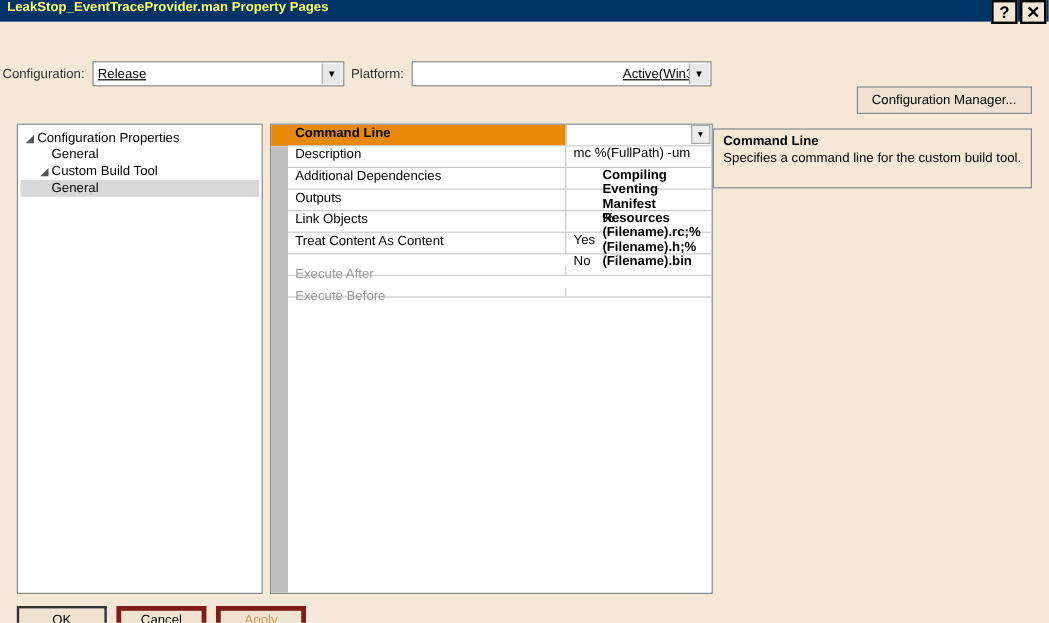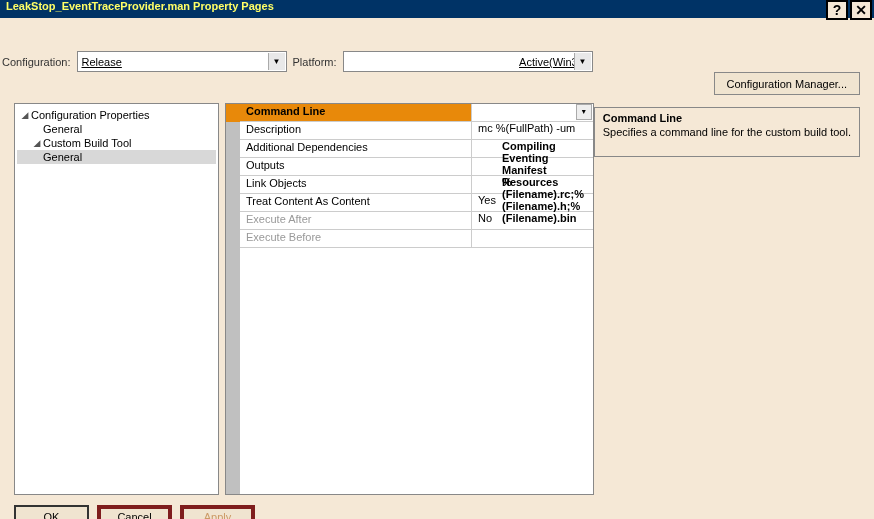--- a/index.html
+++ b/index.html
@@ -30,21 +30,21 @@
 .props-panel { flex: 1; display: flex; flex-direction: row; }
 .grid-wrap { flex: 1; background: #fff; border: 1px solid #888; display: flex; }
 .grid-left-bar { width: 14px; background: #e8890a; }
 .grid-left-bar-gray { width: 14px; background: #c0c0c0; }
 .grid-rows { flex: 1; display: flex; flex-direction: column; }
 .grid-row { display: flex; border-bottom: 1px solid #ccc; height: 18px; }
 .grid-row.selected .prop-name { background: #e8890a; color: #000; font-weight: bold; }
 .prop-name { width: 232px; padding: 1px 6px; border-right: 1px solid #ccc; }
 .prop-val { flex: 1; padding: 18px 6px; position: relative; }
 .prop-val.bold { font-weight: bold; margin-left: 24px; }
-.prop-disabled { color: #999; }
+.prop-disabled { color: #999; margin-top: 10px; }
 .val-dropdown-arrow { position: absolute; right: 1px; top: 0; width: 16px; height: 16px; background: #eee; border: 1px solid #aaa; text-align: center; font-size: 8px; line-height: 14px; }
 
 .desc-panel { height: 50px; border: 1px solid #888; background: #f5e8d6; margin-top: 4px; padding: 4px 8px; }
 .desc-title { font-weight: bold; margin-bottom: 2px; }
 
 .footer { display: flex; justify-content: flex-start; gap: 8px; padding: 10px 14px; }
 .footer-btn { width: 75px; height: 23px; background: #f0e4d0; border: 4px solid #7f1d1d; cursor: pointer; }
 .footer-btn.default { border: 2px solid #333; }
 .footer-btn.disabled { color: #cc9966; }
 </style>

